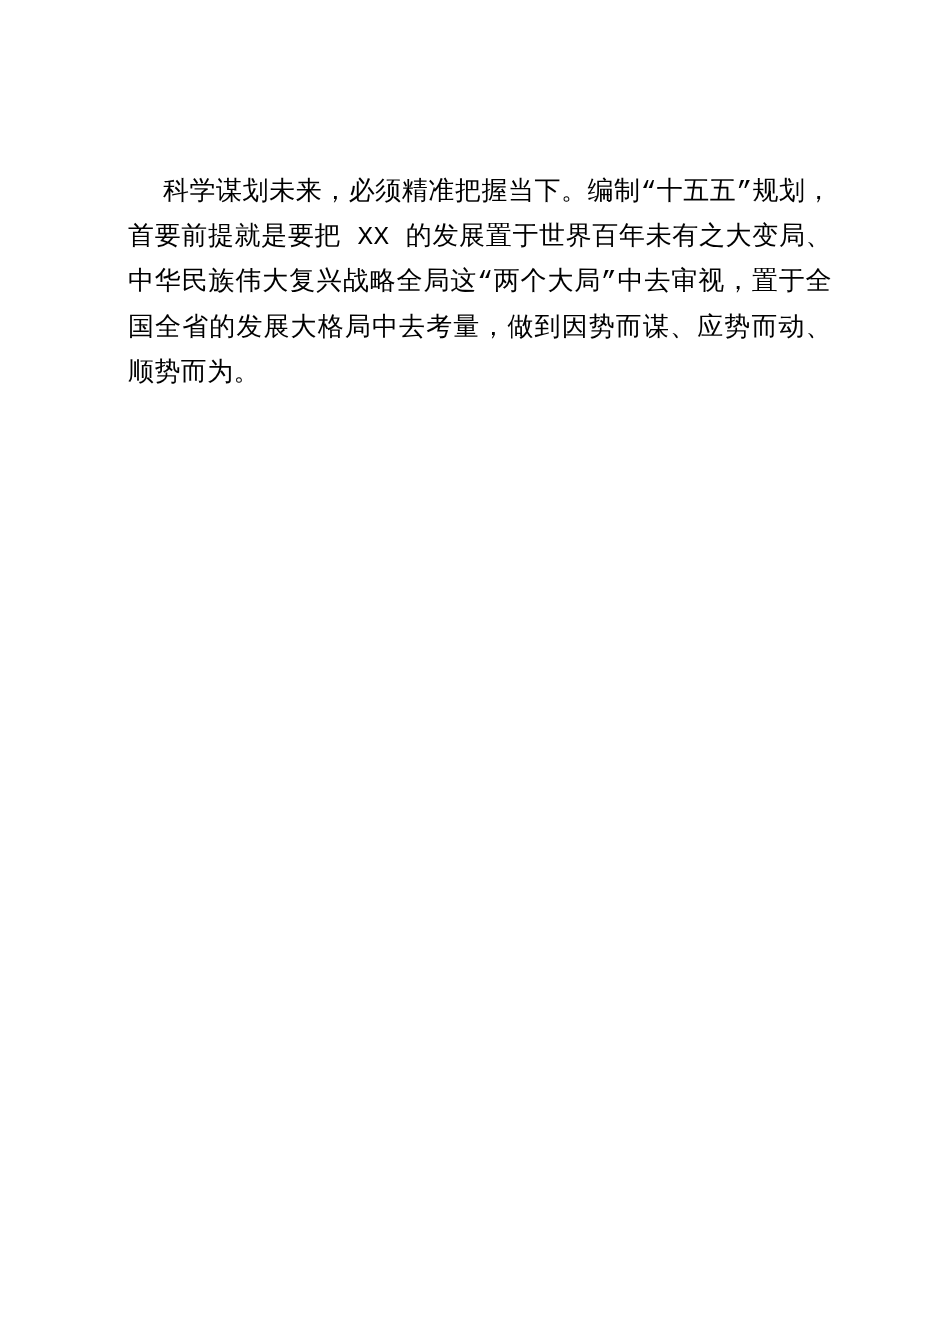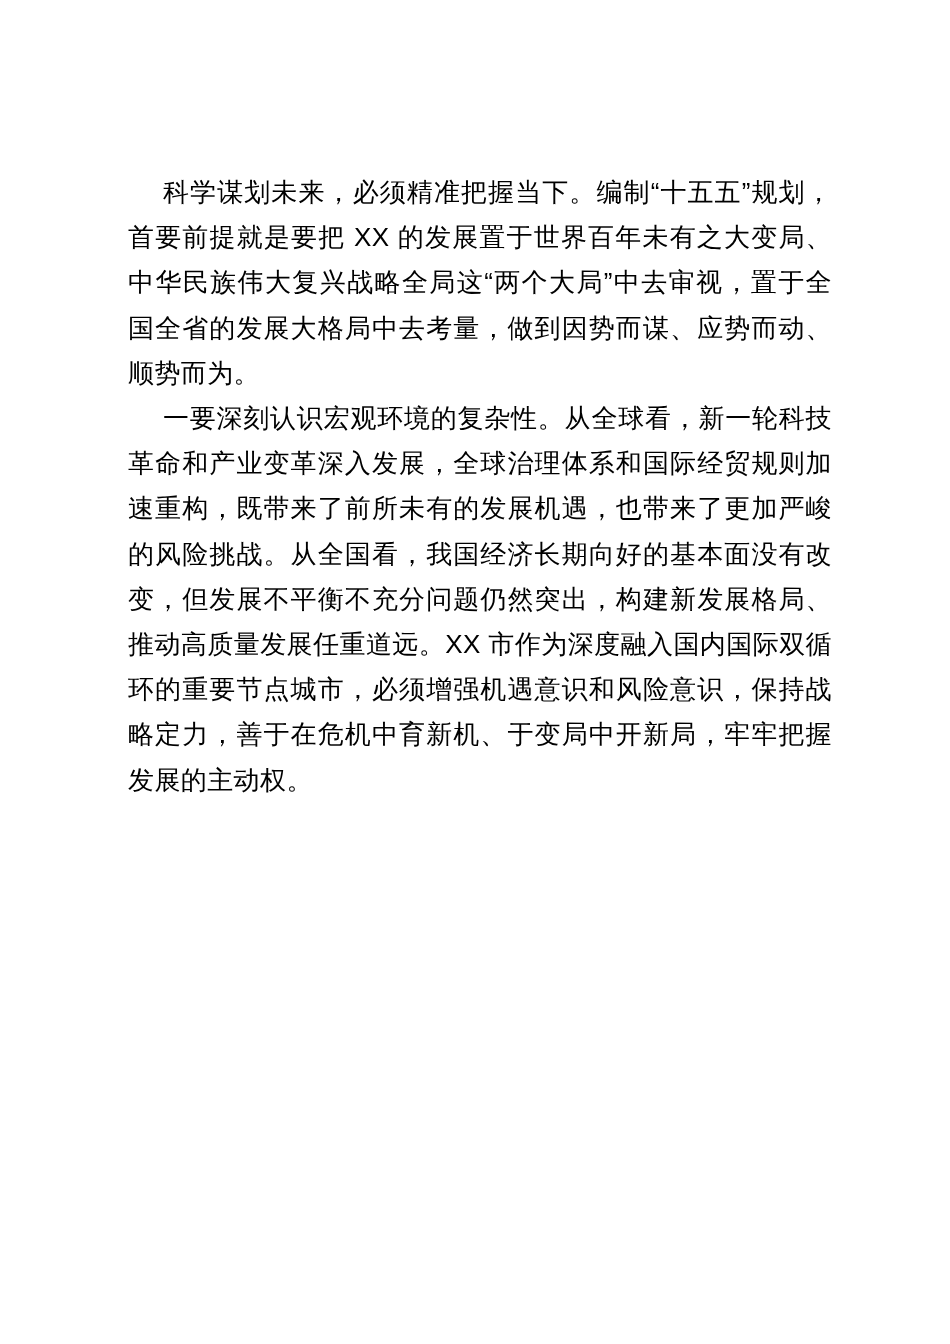--- a/index.html
+++ b/index.html
@@ -11,32 +11,31 @@
       width: 950px;
       height: 1344px;
       position: relative;
       overflow: hidden;
     }
     .page {
       position: absolute;
       left: 128px;
       top: 170px;
       width: 704px;
-      font-family: Liberation Sans, sans-serif;
+      font-family: Liberation Mono, monospace;
       font-size: 26px;
       line-height: 45.2px;
       color: #000000;
       text-align: justify;
       text-justify: inter-character;
       letter-spacing: 0.4px;
     }
     .para {
       margin: 0;
       text-indent: 35px;
     }
   </style>
 </head>
 <body>
 
 <div class="page">
   <p class="para">科学谋划未来，必须精准把握当下。编制“十五五”规划，首要前提就是要把 XX 的发展置于世界百年未有之大变局、中华民族伟大复兴战略全局这“两个大局”中去审视，置于全国全省的发展大格局中去考量，做到因势而谋、应势而动、顺势而为。</p>
-  <p class="para">一要深刻认识宏观环境的复杂性。从全球看，新一轮科技革命和产业变革深入发展，全球治理体系和国际经贸规则加速重构，既带来了前所未有的发展机遇，也带来了更加严峻的风险挑战。从全国看，我国经济长期向好的基本面没有改变，但发展不平衡不充分问题仍然突出，构建新发展格局、推动高质量发展任重道远。XX 市作为深度融入国内国际双循环的重要节点城市，必须增强机遇意识和风险意识，保持战略定力，善于在危机中育新机、于变局中开新局，牢牢把握发展的主动权。</p>
 </div>
 
 </body></html>

